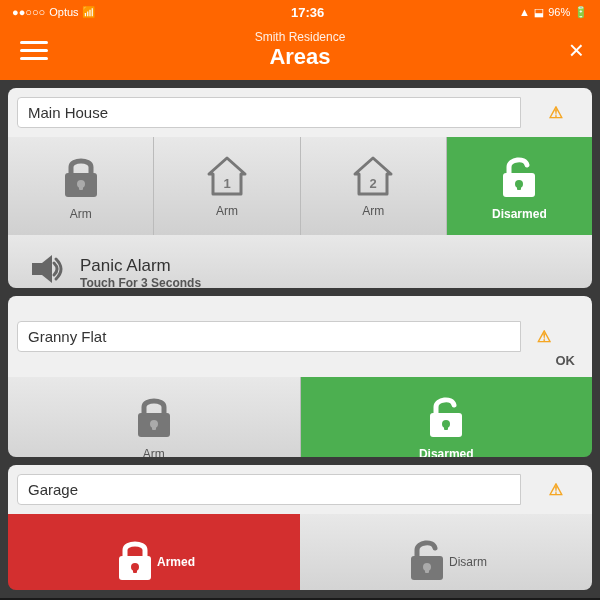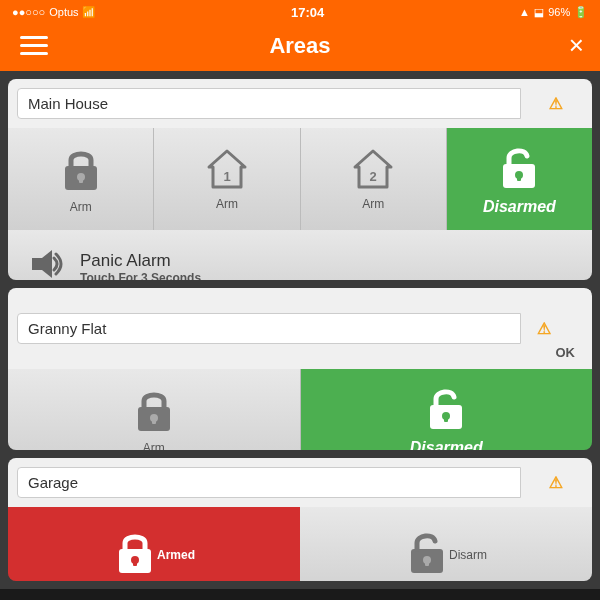--- a/index.html
+++ b/index.html
@@ -145,25 +145,24 @@
       background: #4caf50;
       display: flex;
       flex-direction: column;
       align-items: center;
       justify-content: center;
       padding: 14px 8px;
       cursor: pointer;
       min-height: 90px;
     }
     .disarmed-btn .btn-label {
-      font-size: 16px;
+      font-size: 12px;
       color: white;
       margin-top: 6px;
       font-weight: bold;
-      font-style: italic;
     }
 
     .armed-btn {
       flex: 1;
       background: #d32f2f;
       display: flex;
       flex-direction: row;
       align-items: center;
       justify-content: center;
       padding: 14px 8px;
@@ -226,36 +225,37 @@
   </style>
 </head>
 <body>
 
 <div class="status-bar">
   <div class="status-left">
     <span>●●○○○</span>
     <span>Optus</span>
     <span>📶</span>
   </div>
-  <div style="font-weight:600;font-size:13px;">17:04</div>
+  <div style="font-weight:600;font-size:13px;">17:36</div>
   <div class="status-right">
     <span>▲</span>
     <span>⬓</span>
     <span>96%</span>
     <span>🔋</span>
   </div>
 </div>
 
 <div class="header">
   <div class="hamburger-btn">
     <span></span>
     <span></span>
     <span></span>
   </div>
   <div class="header-title">
+    <div class="subtitle">Smith Residence</div>
     <div class="title">Areas</div>
   </div>
   <div class="close-btn">×</div>
 </div>
 
 <div class="scroll-area">
 
   <div class="area-card">
     <div class="area-header">
       <div class="area-name-box">Main House</div>

